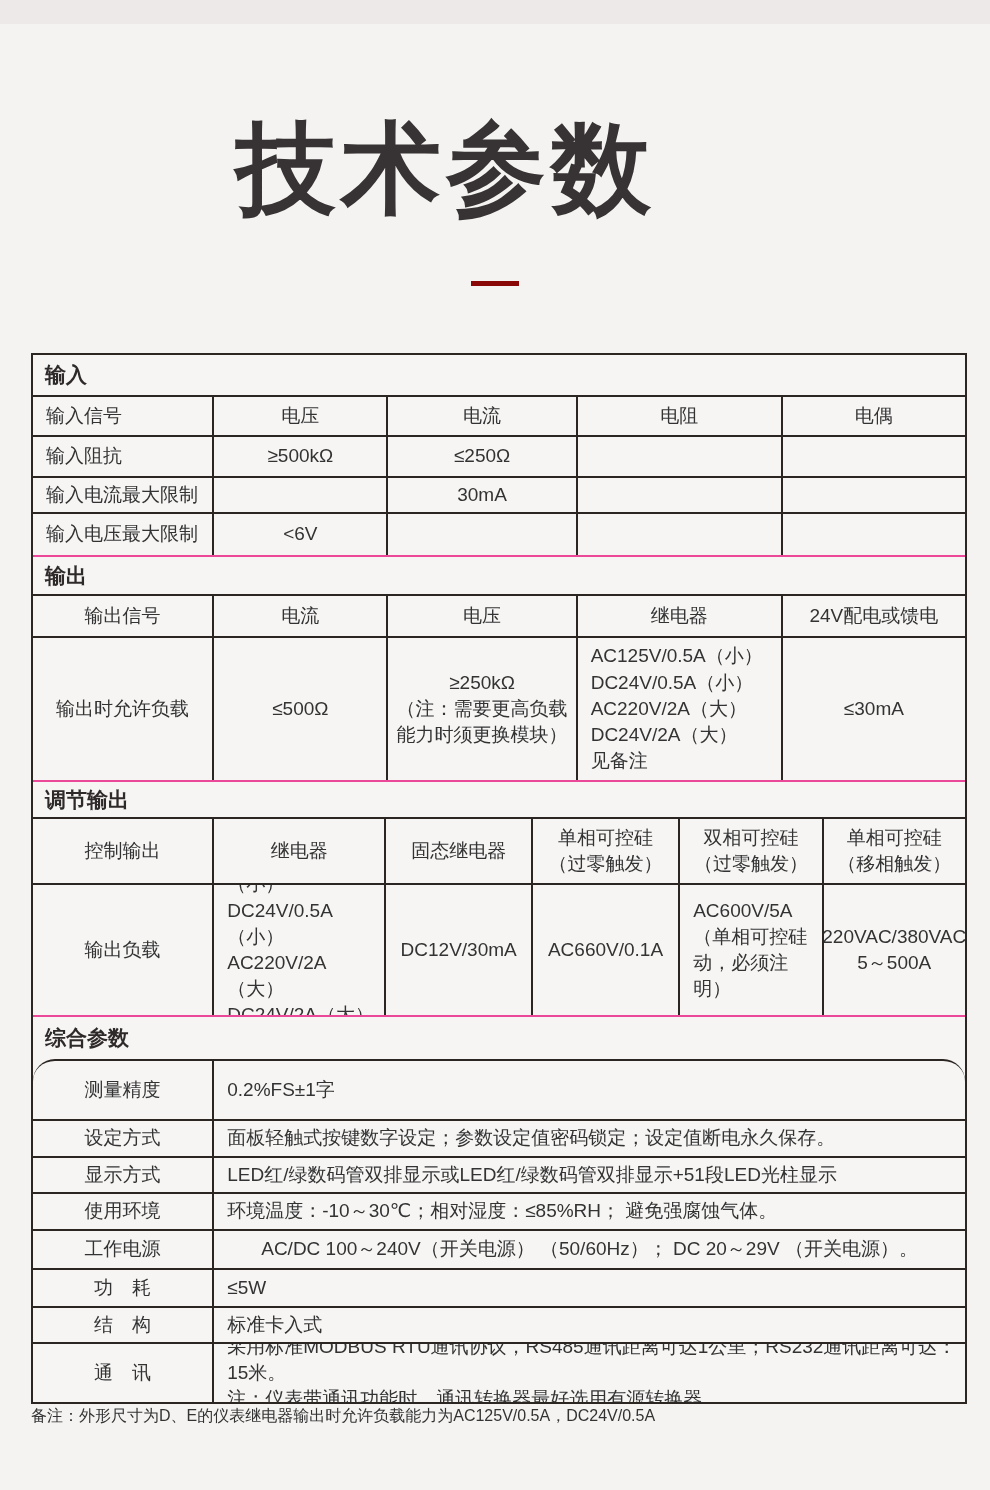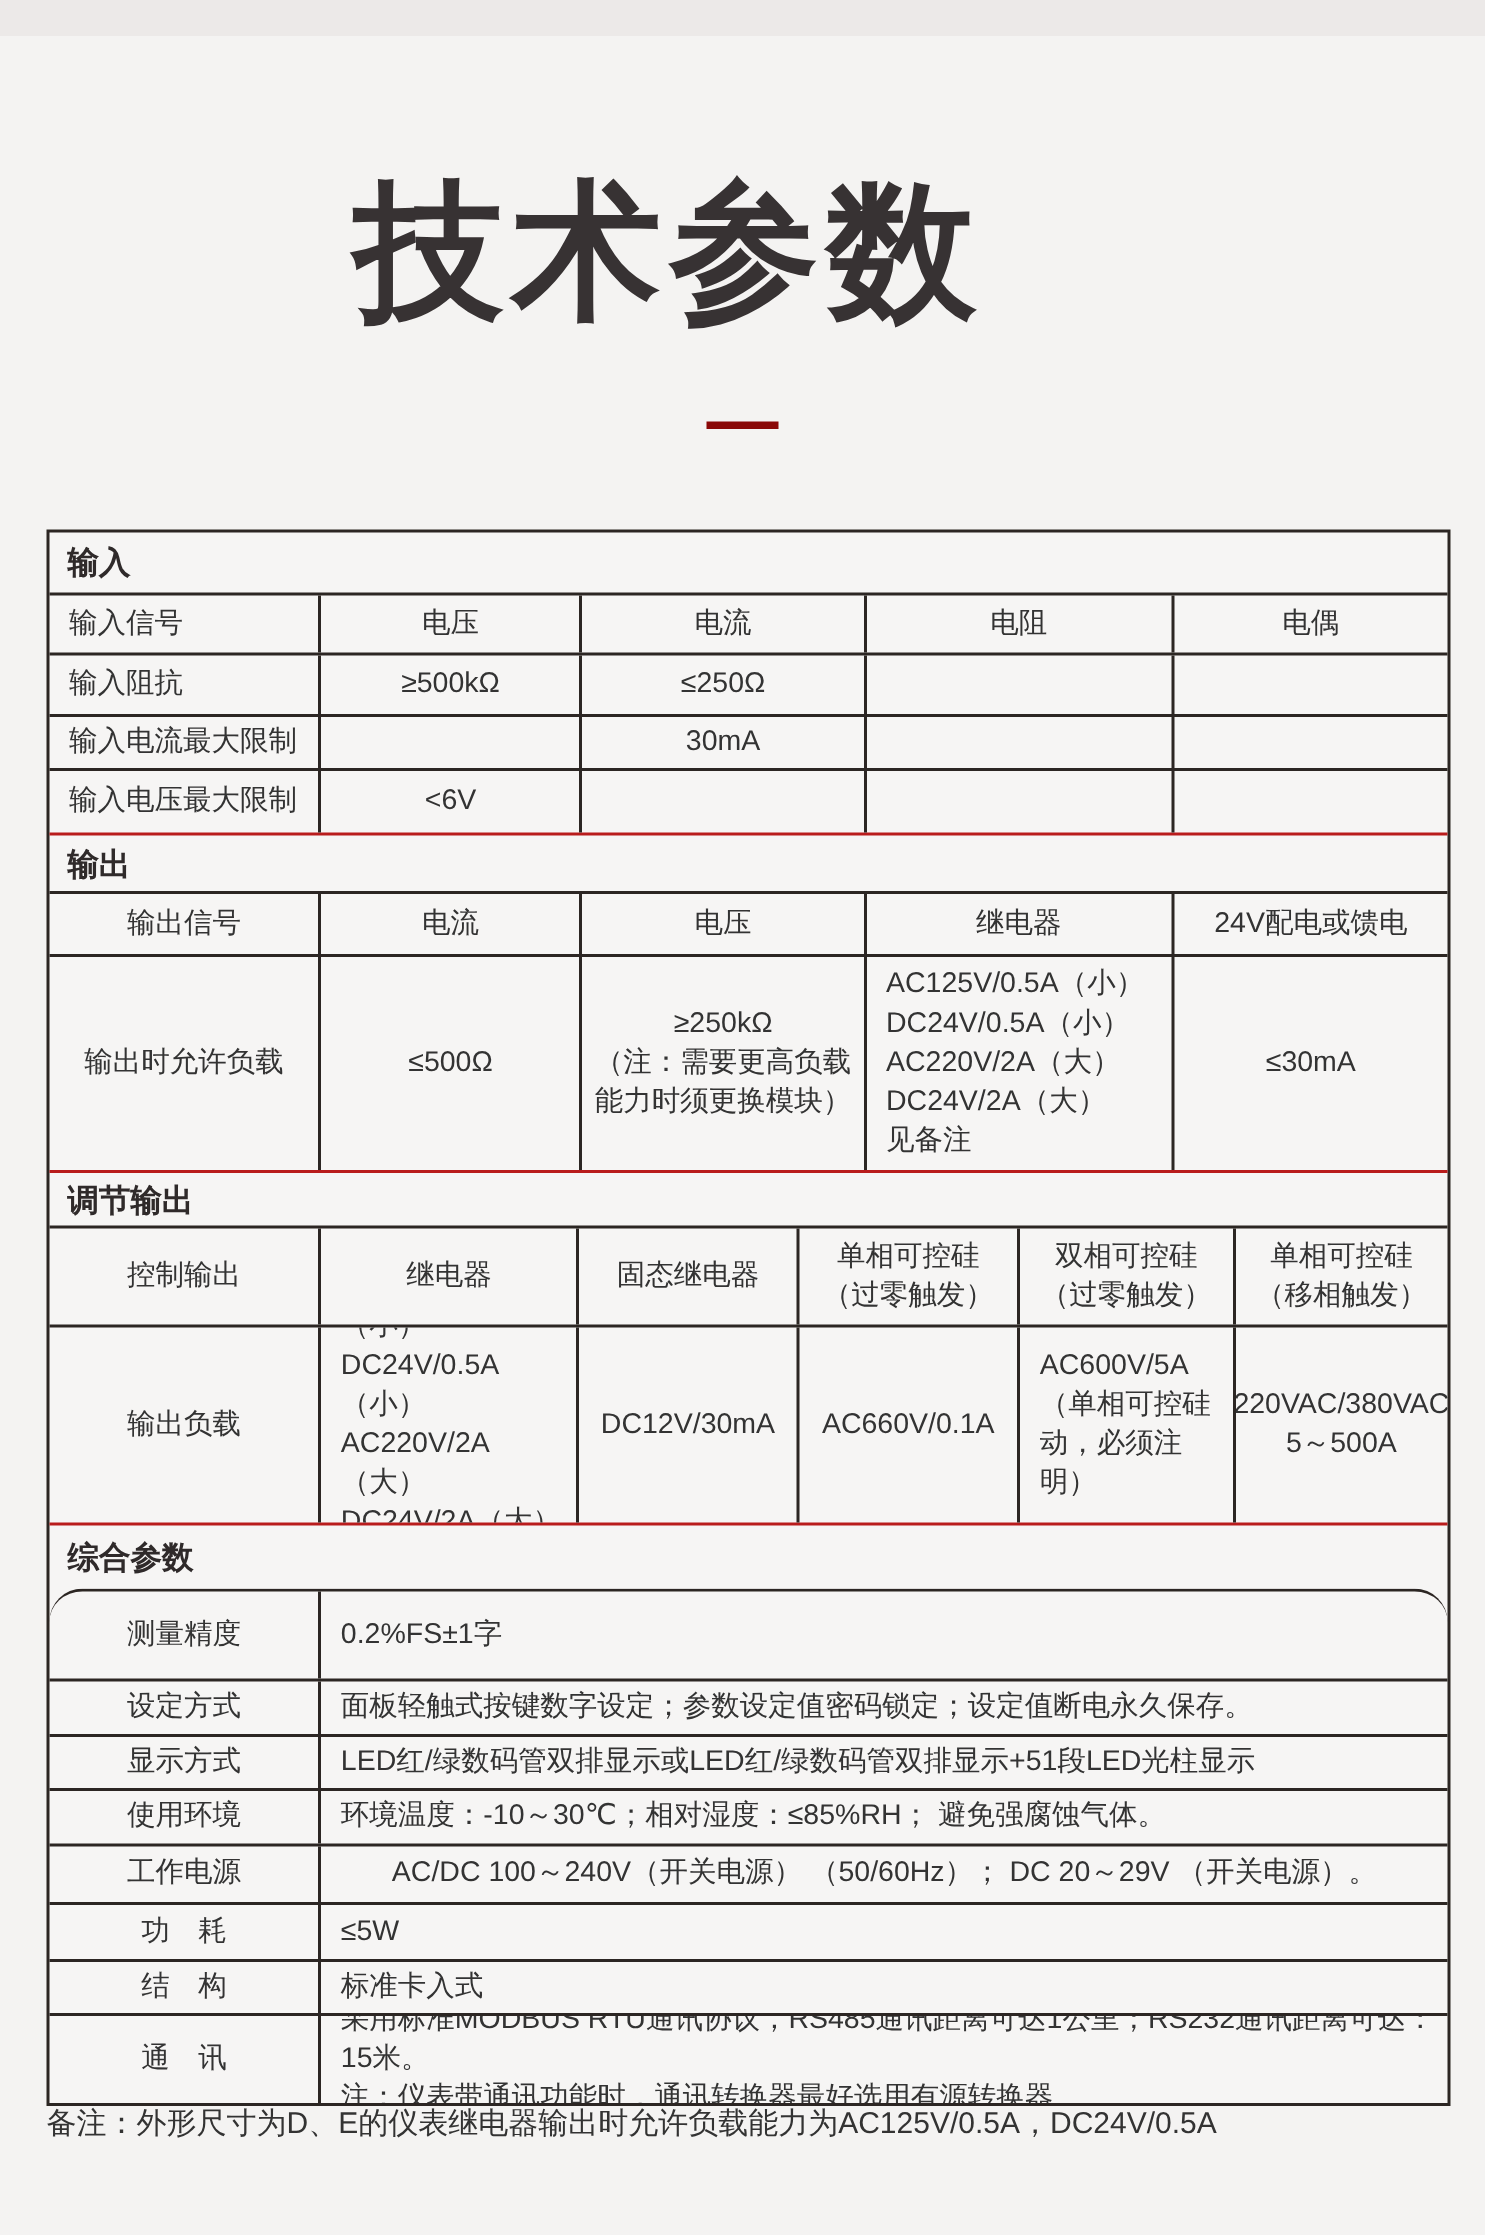--- a/index.html
+++ b/index.html
@@ -18,35 +18,35 @@
     position:absolute;top:281px;left:50%;transform:translateX(-50%);
     width:48px;height:5px;background:#8a0707;
   }
   .spec-table{
     position:absolute;left:31px;top:353px;width:936px;box-sizing:border-box;
     border:2px solid #2c2623;background:#f6f5f4;
   }
   .sec-header{
     box-sizing:border-box;display:flex;align-items:center;
     padding-left:12px;font-weight:bold;font-size:21px;color:#2f2a2a;
-    border-top:2px solid #b91c1c;
+    border-top:2px solid #ec4899;
   }
   .sec-header.first{border-top:none;}
   .t-row{display:flex;box-sizing:border-box;border-top:2px solid #2c2623;}
   .t-cell{
     box-sizing:border-box;display:flex;align-items:center;justify-content:center;
     border-left:2px solid #2c2623;
     font-size:19px;line-height:1.38;color:#333;
     white-space:pre-line;text-align:center;overflow:hidden;
   }
   .t-cell.first{border-left:none;}
   .t-cell.al{justify-content:flex-start;text-align:left;padding-left:13px;padding-right:4px;}
   .bottom-note{
     position:absolute;left:31px;top:1402px;width:930px;
-    font-size:20px;color:#333;line-height:28px;
+    font-size:16px;color:#333;line-height:28px;
   }
 </style>
 </head>
 <body>
 
 <div class="top-band"></div>
 
 <div class="page-title">技术参数</div>
 <div class="title-underline"></div>
 

